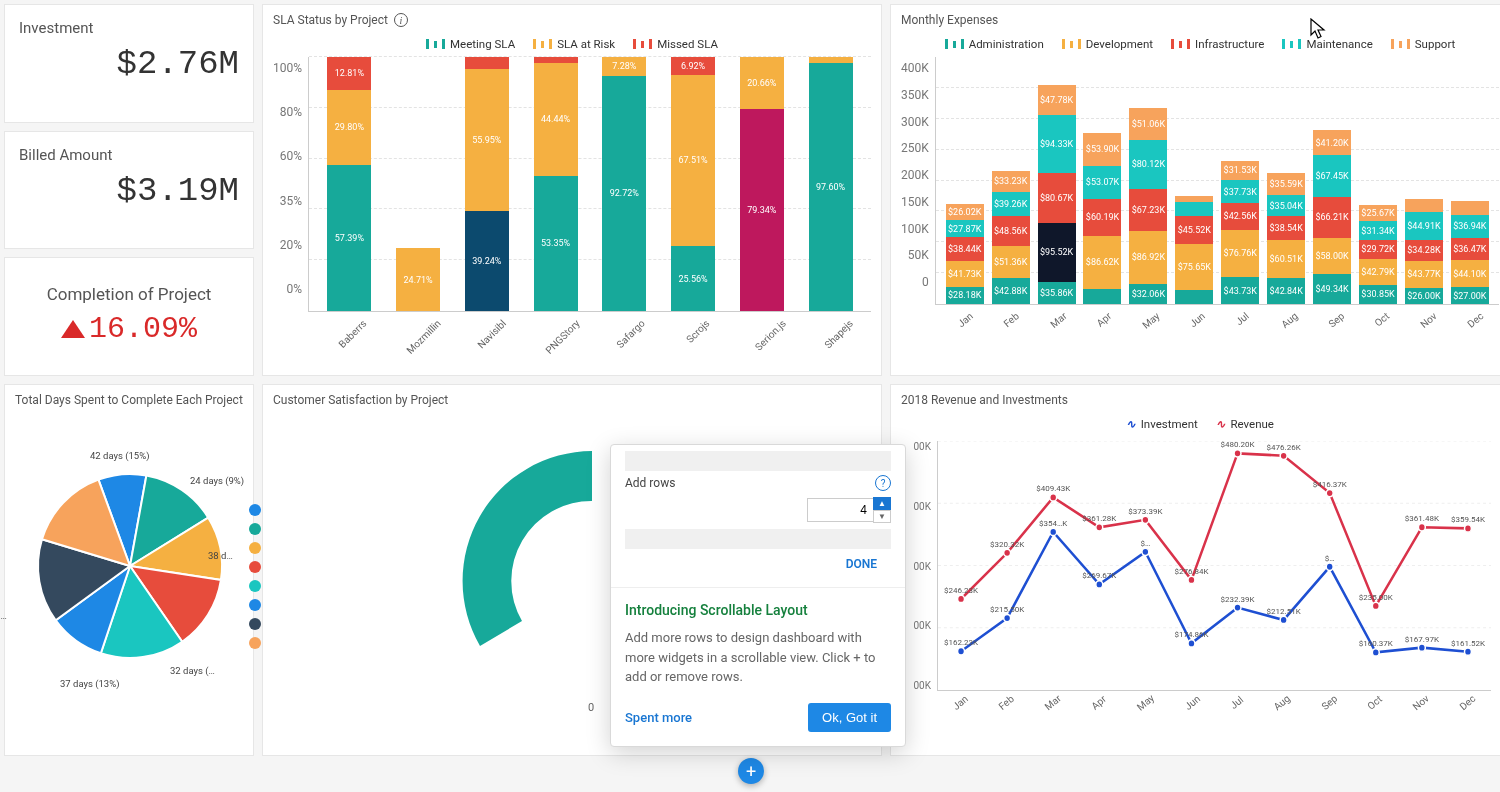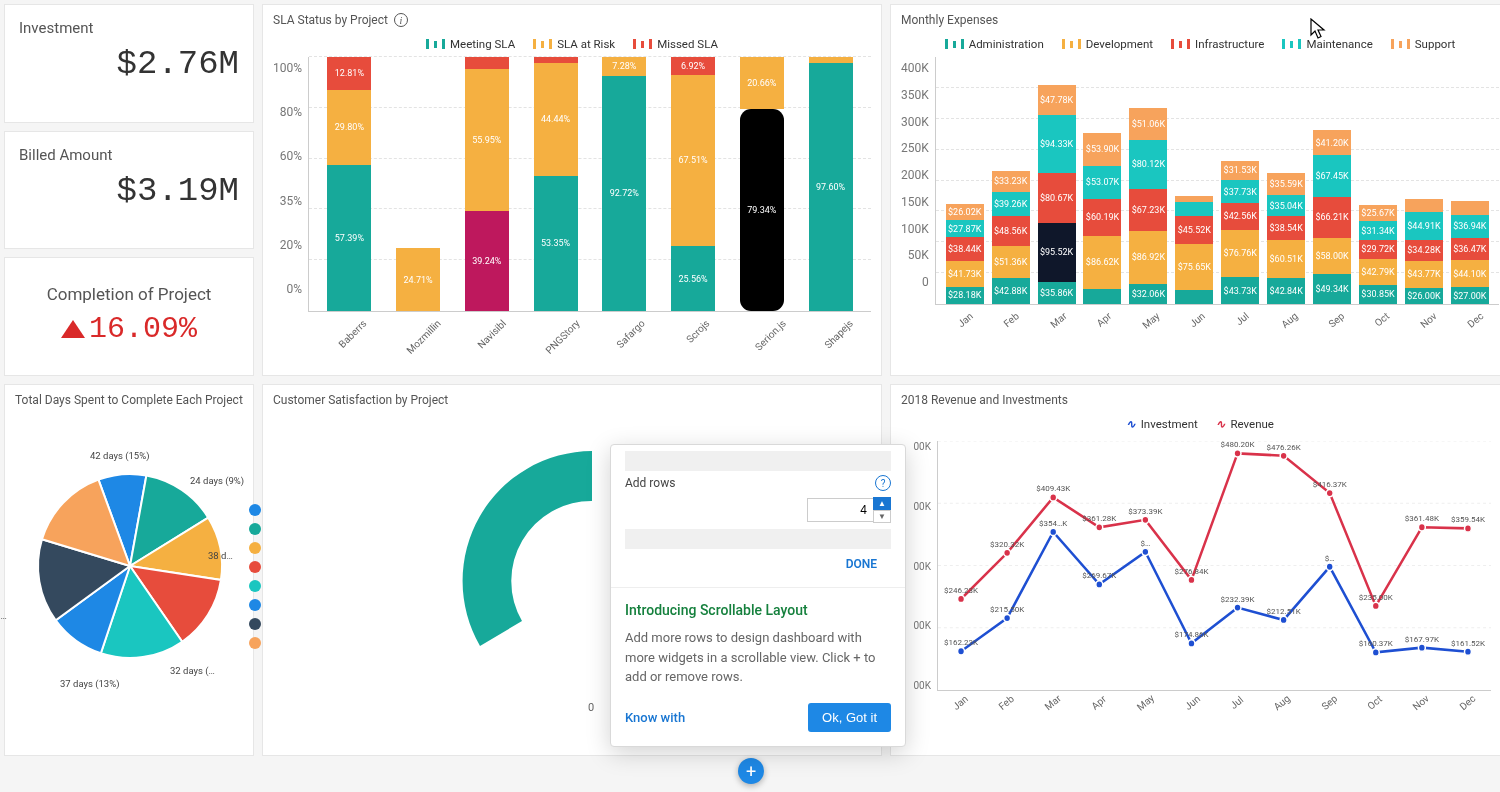--- a/index.html
+++ b/index.html
@@ -199,21 +199,21 @@
               <div class="seg" style="height: 12.81%; background: rgb(231, 76, 60);">12.81%</div>
             </div>
           </div>
           <div class="bar-col">
             <div class="stack">
               <div class="seg" style="height: 24.71%; background: rgb(245, 176, 65);">24.71%</div>
             </div>
           </div>
           <div class="bar-col">
             <div class="stack">
-              <div class="seg" style="height: 39.24%; background: #be185d;">39.24%</div>
+              <div class="seg" style="height: 39.24%; background: #0c4a6e;">39.24%</div>
               <div class="seg" style="height: 55.95%; background: rgb(245, 176, 65);">55.95%</div>
               <div class="seg" style="height: 4.81%; background: rgb(231, 76, 60);"></div>
             </div>
           </div>
           <div class="bar-col">
             <div class="stack">
               <div class="seg" style="height: 53.35%; background: rgb(23, 169, 154);">53.35%</div>
               <div class="seg" style="height: 44.44%; background: rgb(245, 176, 65);">44.44%</div>
               <div class="seg" style="height: 2.21%; background: rgb(231, 76, 60);"></div>
             </div>
@@ -226,21 +226,21 @@
           </div>
           <div class="bar-col">
             <div class="stack">
               <div class="seg" style="height: 25.56%; background: rgb(23, 169, 154);">25.56%</div>
               <div class="seg" style="height: 67.51%; background: rgb(245, 176, 65);">67.51%</div>
               <div class="seg" style="height: 6.92%; background: rgb(231, 76, 60);">6.92%</div>
             </div>
           </div>
           <div class="bar-col">
             <div class="stack">
-              <div class="seg" style="height: 79.34%; background: #000000; border-radius: 11px;">79.34%</div>
+              <div class="seg" style="height: 79.34%; background: #be185d;">79.34%</div>
               <div class="seg" style="height: 20.66%; background: rgb(245, 176, 65);">20.66%</div>
             </div>
           </div>
           <div class="bar-col">
             <div class="stack">
               <div class="seg" style="height: 97.6%; background: rgb(23, 169, 154);">97.60%</div>
               <div class="seg" style="height: 2.4%; background: rgb(245, 176, 65);"></div>
             </div>
           </div>
         </div>
@@ -760,21 +760,21 @@
       </div>
     </div>
     <div class="pop-aux-row" style="margin-top:6px"></div>
     <div class="done-link">DONE</div>
   </div>
   <div class="pop-line"></div>
   <div class="pop-body">
     <div class="pop-title">Introducing Scrollable Layout</div>
     <div class="pop-text">Add more rows to design dashboard with more widgets in a scrollable view. Click + to add or remove rows.</div>
     <div class="pop-actions">
-      <span class="know-more">Know with</span>
+      <span class="know-more">Spent more</span>
       <button class="ok-btn">Ok, Got it</button>
     </div>
   </div>
 </div>
 
 <svg class="cursor-icon" width="18" height="22" viewBox="0 0 18 22">
   <path d="M1 1 L1 17 L5 13 L8 20 L11 18.5 L8 12 L14 12 Z" fill="#fff" stroke="#000" stroke-width="1.2"></path>
 </svg>
 
 </body></html>

